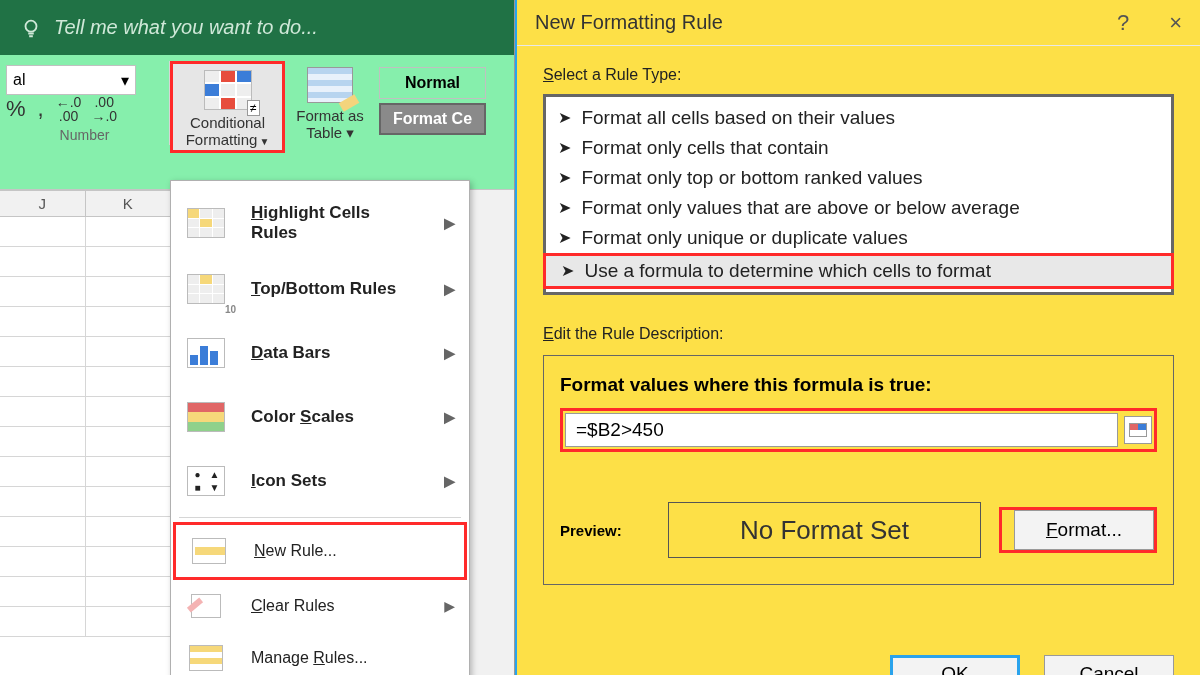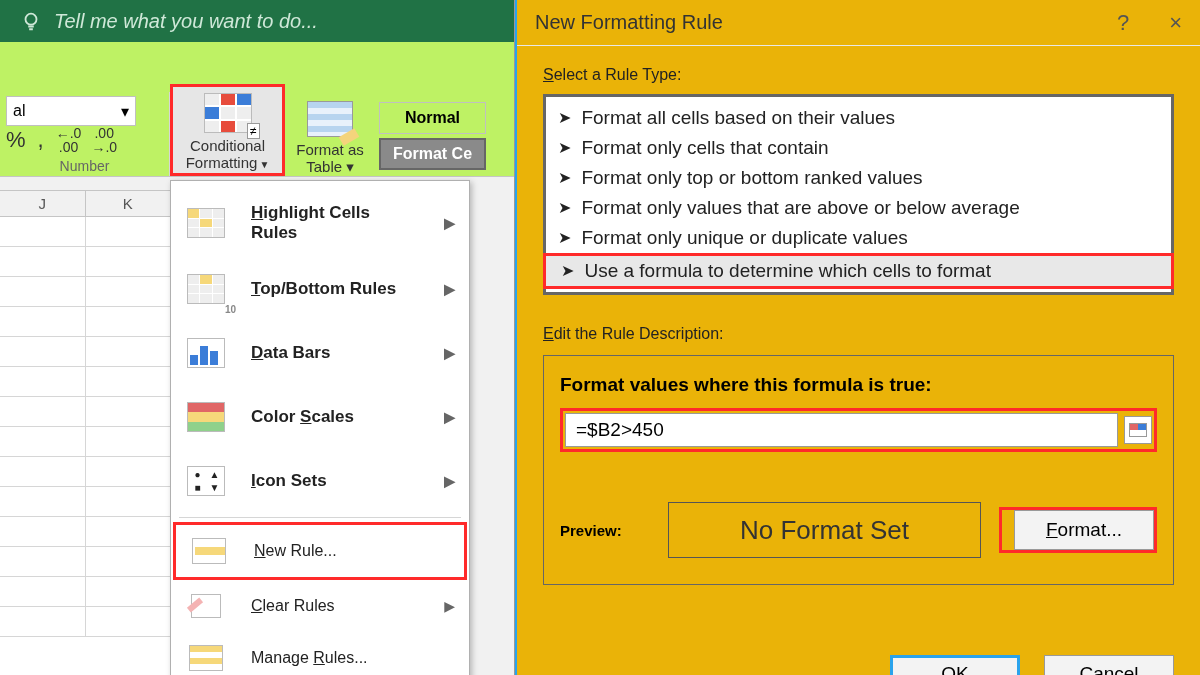--- a/index.html
+++ b/index.html
@@ -2,30 +2,30 @@
 <html><head>
 <meta charset="utf-8">
 <style>
   * { box-sizing: border-box; margin: 0; padding: 0; font-family: "Segoe UI", Tahoma, sans-serif; }
   html, body { width: 1200px; height: 675px; overflow: hidden; background: #fff; }
   .root { display: flex; width: 1200px; height: 675px; }
 
   
   .left { width: 515px; height: 100%; position: relative; background: #f1f1f1; border-right: 1px solid #999; }
   .tellme-bar {
-    height: 42px; background: #207245; display: flex; align-items: center;
+    height: 55px; background: #207245; display: flex; align-items: center;
     padding-left: 20px; color: #cfe8d8; font-size: 20px; font-style: italic;
   }
   .tellme-bar .bulb {
     width: 22px; height: 22px; margin-right: 12px; position: relative;
   }
   .tellme-bar .bulb svg { width: 22px; height: 22px; }
 
   .ribbon {
-    background: #bef264; height: 135px; display: flex; align-items: flex-end;
+    background: #86efac; height: 135px; display: flex; align-items: flex-start;
     border-bottom: 1px solid #c5c5c5;
     padding: 6px 0 0 0;
   }
   .ribbon-group {
     display: flex; flex-direction: column; justify-content: space-between;
     border-right: 1px solid #d6d6d6; padding: 4px 6px 2px 6px; position: relative;
   }
   .ribbon-group .label {
     font-size: 14px; color: #666; text-align: center; padding-top: 4px;
   }
@@ -128,21 +128,21 @@
   }
   .sheet .hdr div {
     flex:1; border-left:1px solid #c5c5c5; display:flex; align-items:center; justify-content:center;
   }
   .sheet .hdr div:first-child{border-left:none;}
   .sheet .row { height:30px; border-bottom:1px solid #d6d6d6; display:flex; }
   .sheet .row div { flex:1; border-left:1px solid #d6d6d6; }
   .sheet .row div:first-child{border-left:none;}
 
   
-  .right { flex:1; height:100%; background:#eab308; position:relative; }
+  .right { flex:1; height:100%; background:#fde047; position:relative; }
   .dlg {
     position:absolute; left:0; top:0; right:0; bottom:-20px;
     border-left: 2px solid #2aa3ec;
   }
   .dlg-title {
     height:46px; display:flex; align-items:center; justify-content:space-between;
     padding: 0 18px; font-size:20px; color:#333; border-bottom:1px solid #e8e8e8;
   }
   .dlg-title .rbtns { display:flex; gap:40px; font-size:22px; color:#555; }
   .dlg-body { padding: 20px 26px 0 26px; }

